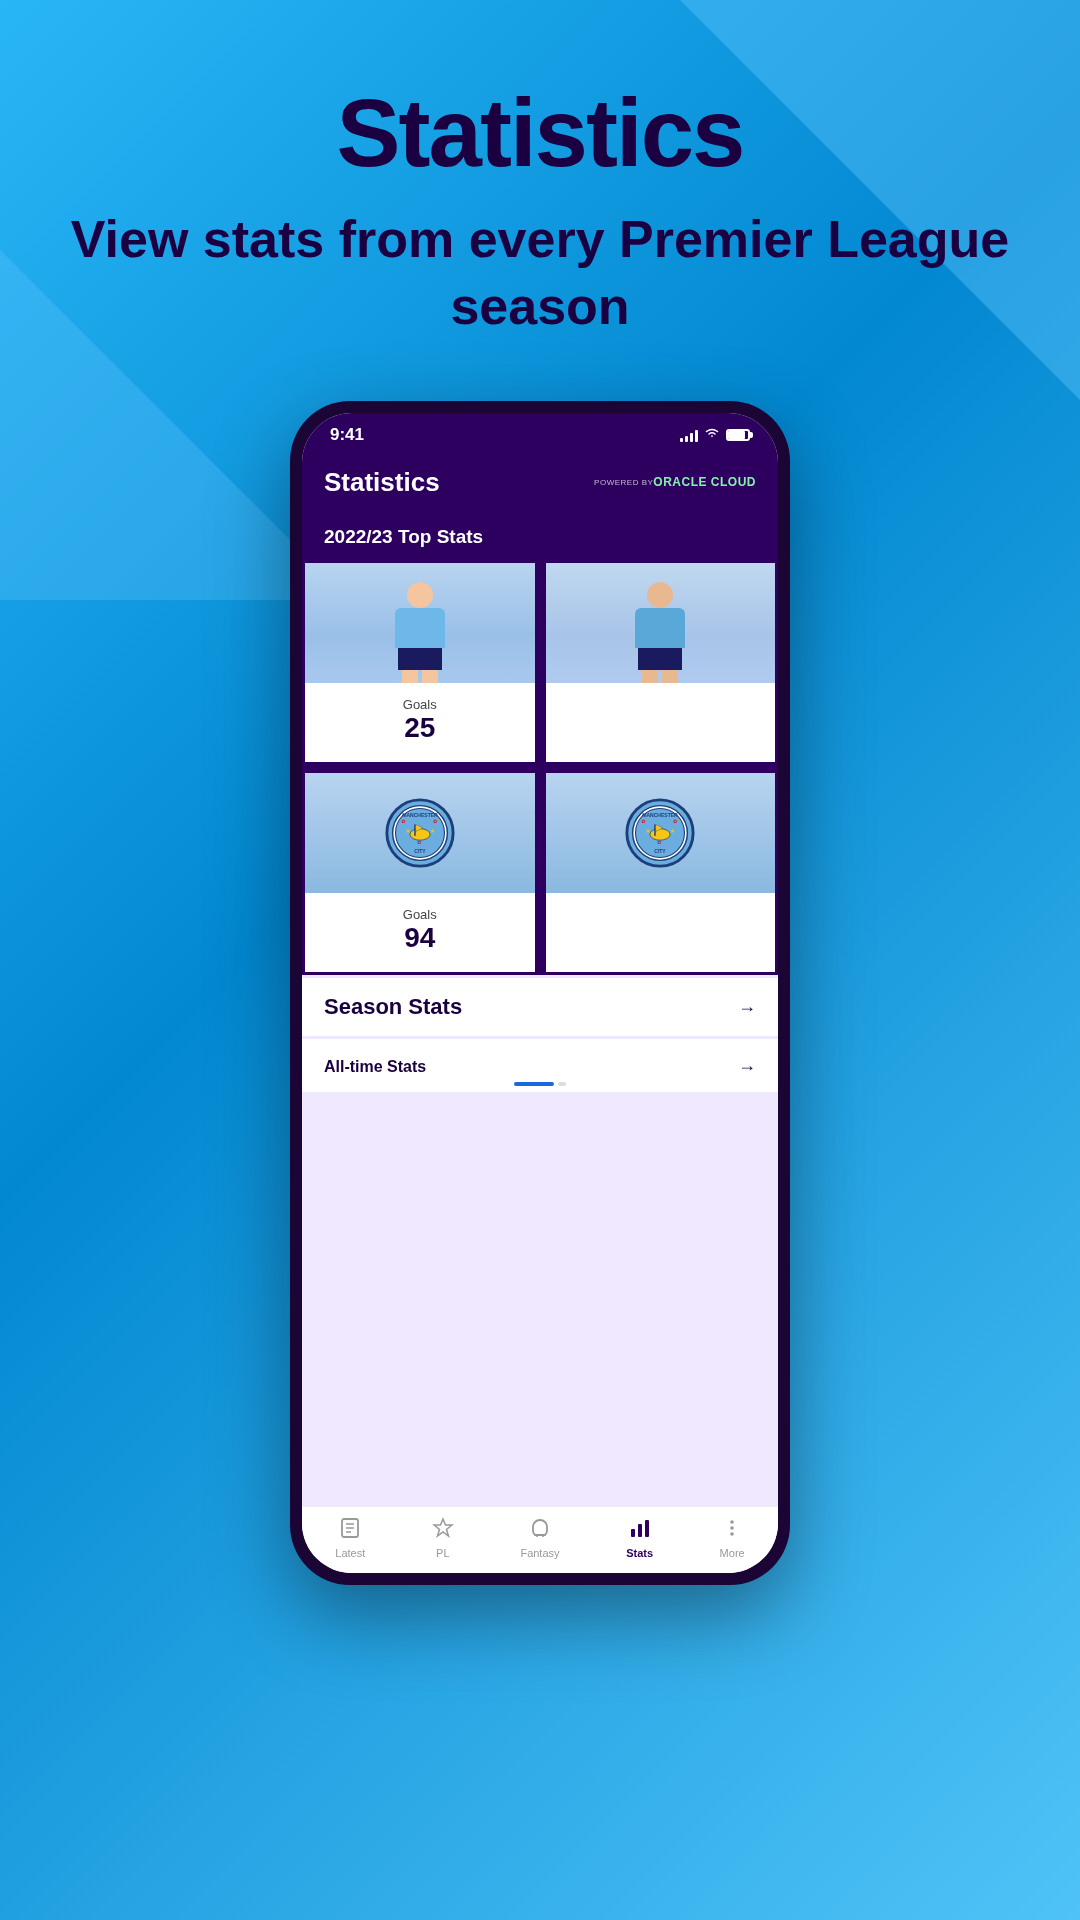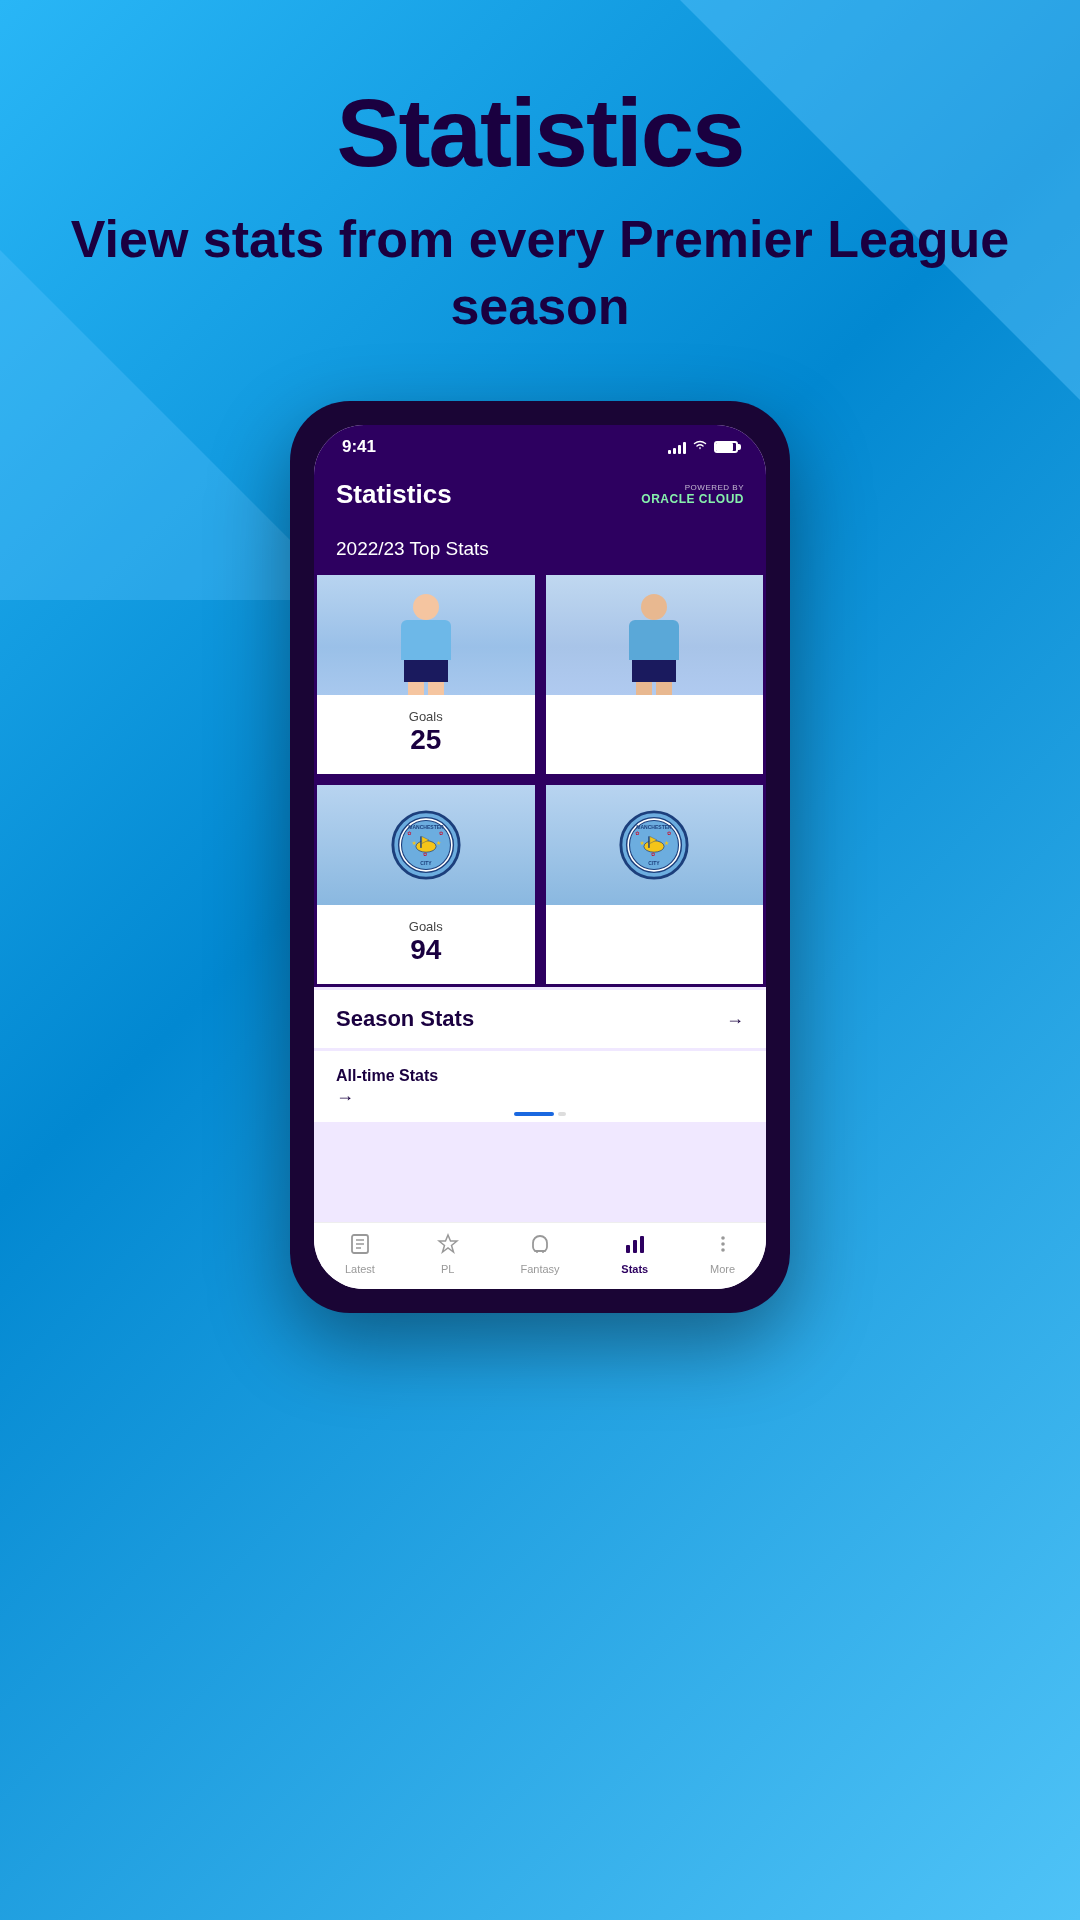--- a/index.html
+++ b/index.html
@@ -62,24 +62,24 @@
     .phone-container {
       position: relative;
       z-index: 2;
       display: flex;
       justify-content: center;
       margin-top: 20px;
     }
 
     .phone-outer {
       width: 500px;
-      height: 912px;
+      height: 1184px;
       background: #1a0535;
       border-radius: 60px;
-      padding: 24px;
+      padding: 12px;
       box-shadow: 0 30px 80px rgba(0,0,0,0.4);
     }
 
     .phone-inner {
       width: 100%;
       height: 100%;
       background: #f8f0ff;
       border-radius: 50px;
       overflow: hidden;
       display: flex;
@@ -166,22 +166,22 @@
     }
 
     .app-title {
       color: white;
       font-size: 26px;
       font-weight: 900;
     }
 
     .oracle-badge {
       display: flex;
-      flex-direction: column;
-      align-items: flex-end;
+      flex-direction: row;
+      align-items: center;
     }
 
     .oracle-powered {
       color: rgba(255,255,255,0.7);
       font-size: 8px;
       text-transform: uppercase;
       letter-spacing: 0.5px;
     }
 
     .oracle-cloud-text {
@@ -196,21 +196,21 @@
       flex: 1;
       overflow: hidden;
       background: #f0e8ff;
     }
 
     
     .section-heading {
       background: #2d0060;
       color: white;
       font-size: 19px;
-      font-weight: 400;
+      font-weight: 700;
       padding: 12px 22px;
     }
 
     
     .stats-grid {
       display: grid;
       grid-template-columns: 1fr 1fr;
       gap: 11px;
       background: #2d0060;
       padding: 3px;
@@ -257,25 +257,24 @@
       color: #1a0040;
       font-size: 18px;
       font-weight: bold;
     }
 
     
     .all-time-row {
       background: white;
       display: flex;
       justify-content: space-between;
-      align-items: flex-start;
+      align-items: flex-end;
       padding: 16px 22px;
       margin-top: 3px;
       position: relative;
-      flex-direction: column;
     }
 
     .all-time-label {
       color: #1a0040;
       font-size: 16px;
       font-weight: 600;
     }
 
     .progress-indicator {
       position: absolute;

